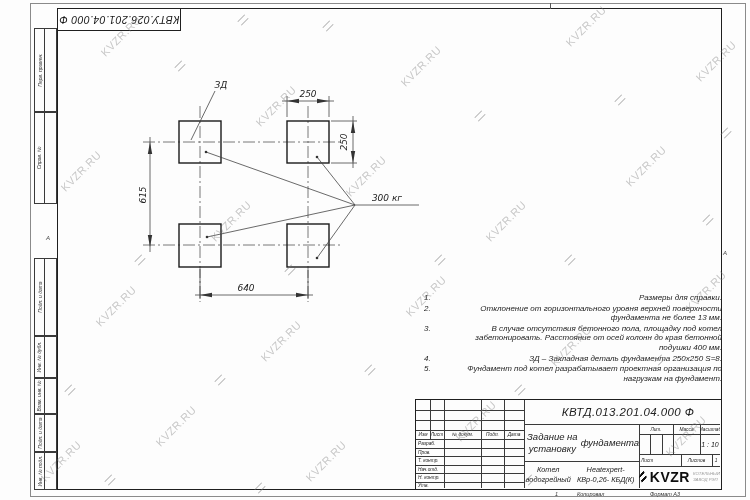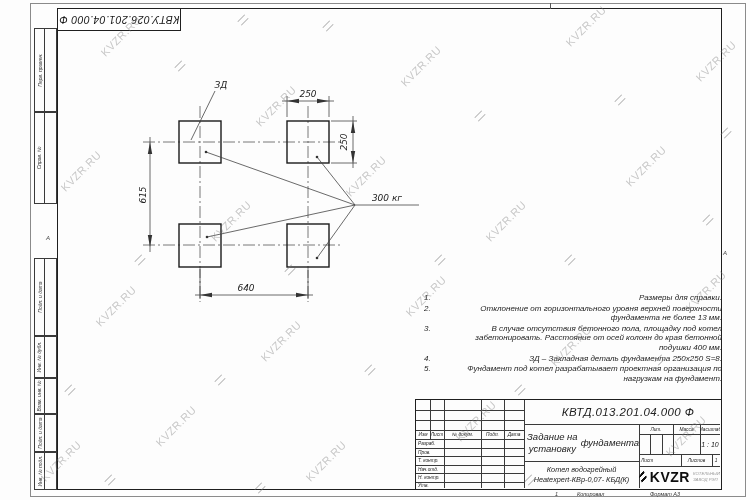--- a/index.html
+++ b/index.html
@@ -34,21 +34,21 @@
 
   
   .tb { position:absolute; left:415px; top:399px; width:307px; height:91px; border:1.4px solid #1f1f1f; z-index:6; }
   .tb .hl { position:absolute; height:1px; background:#3a3a3a; }
   .tb .vl { position:absolute; width:1px; background:#3a3a3a; }
   .cell { position:absolute; display:flex; align-items:center; justify-content:center; color:#222; overflow:hidden; }
   .cell.left { justify-content:flex-start; padding-left:2px; }
   .lbl { font-size:4.8px; font-style:italic; }
   .designation { font-size:11.5px; font-style:italic; letter-spacing:.4px; white-space:nowrap;padding-left:12px; }
   .doc-title { flex-direction:row; font-size:9.5px; font-style:italic; line-height:1.25; text-align:center; }
-  .product { flex-direction:column; font-size:7.3px; font-style:italic; line-height:1.3; text-align:center; }
+  .product { flex-direction:row; font-size:7.3px; font-style:italic; line-height:1.3; text-align:center; }
   .scale-val { font-size:7px; font-style:italic; }
   .logo-row { display:flex; align-items:center; justify-content:center; gap:3px; }
   .logo-ico { width:15px; height:15px; background:repeating-linear-gradient(-45deg,#111 0 2.4px,transparent 2.4px 5px);
     clip-path:polygon(50% 0,100% 50%,50% 100%,0 50%); }
   .logo-word { font-size:14px; font-weight:900; color:#0d0d0d; letter-spacing:.5px; }
   .logo-tag { display:flex; flex-direction:column; font-size:4.3px; font-style:italic; color:#9a9a9a; line-height:1.3; }
 
   .footer-text { position:absolute; font-size:5.5px; font-style:italic; color:#333; top:491px; z-index:6; }
 
   
@@ -249,21 +249,21 @@
     <div class="cell lbl" style="left:257px;top:24px;width:27px;height:10px">Масса</div>
     <div class="cell lbl" style="left:284px;top:24px;width:20px;height:10px">Масштаб</div>
     <div class="cell scale-val" style="left:284px;top:34px;width:20px;height:20px">1 : 10</div>
 
     <div class="cell lbl left" style="left:223px;top:54px;width:42px;height:12px">Лист</div>
     <div class="cell lbl" style="left:265px;top:54px;width:31px;height:12px">Листов</div>
     <div class="cell lbl" style="left:296px;top:54px;width:8px;height:12px">1</div>
 
     <div class="cell product" style="left:108px;top:61px;width:115px;height:27px">
       <span>Котел водогрейный</span>
-      <span>Heatexpert-КВр-0,07- КБД(К)</span>
+      <span>Heatexpert-КВр-0,26- КБД(К)</span>
     </div>
 
     <div class="cell logo-row" style="left:223px;top:66px;width:81px;height:22px">
       <i class="logo-ico"></i>
       <span class="logo-word">KVZR</span>
       <span class="logo-tag">
         <span>КОТЕЛЬНЫЙ</span>
         <span>ЗАВОД РЭП</span>
       </span>
     </div>

